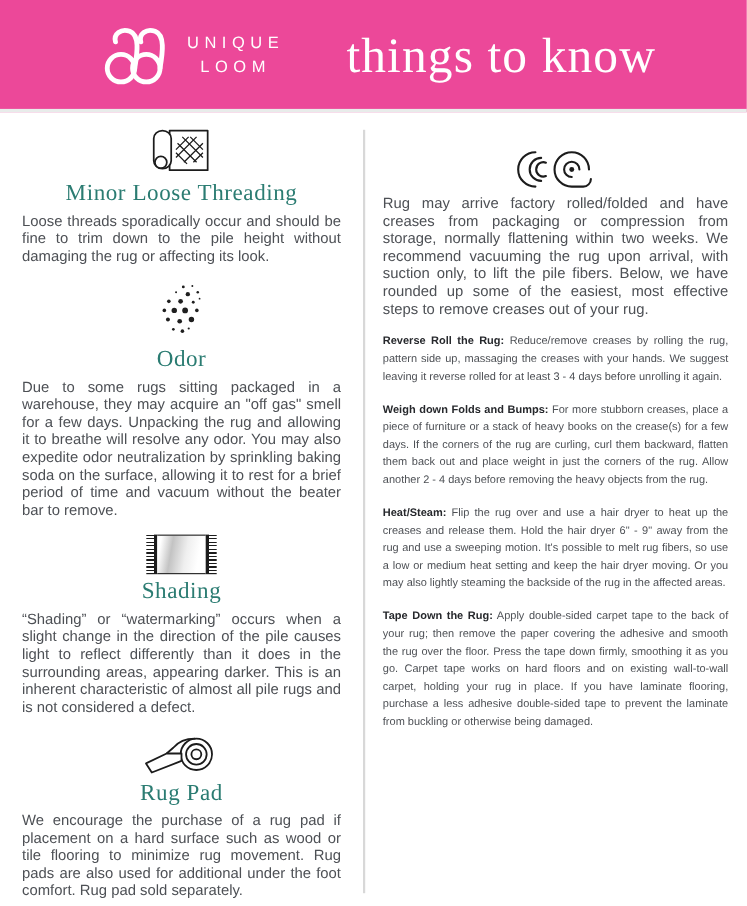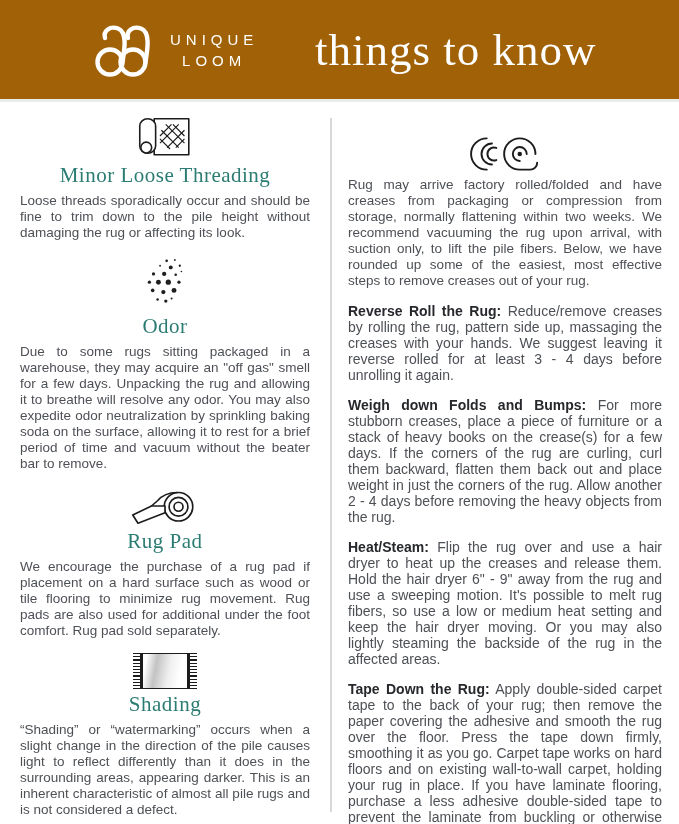--- a/index.html
+++ b/index.html
@@ -1,40 +1,40 @@
 <!DOCTYPE html>
 <html><head>
 <meta charset="utf-8">
 <style>
   html,body{margin:0;padding:0;background:#fff;}
   .page{position:relative;width:679px;height:824px;background:#ffffff;overflow:hidden;
         font-family:"Liberation Sans",sans-serif;}
 
   
-  .header{height:102px;background:#a16207;display:flex;align-items:center;
+  .header{height:102px;background:#ec4899;display:flex;align-items:center;
           border-bottom:3px solid #e8ecea;box-sizing:border-box;}
   .logo-wrap{margin-left:90px;display:flex;align-items:center;gap:10px;}
   .logo-mark{display:block;}
   .logo-text{color:#ffffff;font-size:15px;letter-spacing:5px;line-height:1.4;
              text-align:center;font-weight:400;}
   .header-title{flex:1;text-align:center;color:#ffffff;
                 font-family:"Liberation Serif",serif;font-size:45px;
                 letter-spacing:1px;padding-right:26px;font-weight:500;}
 
   
   .col-left{position:absolute;left:20px;top:112px;width:290px;}
   .col-right{position:absolute;left:348px;top:108px;width:314px;}
   .divider{position:absolute;left:330px;top:118px;width:2px;height:694px;background:#D8D8D8;}
 
   .section{margin-bottom:14px;}
   .icon-box{display:flex;justify-content:center;align-items:flex-end;margin-bottom:3px;}
   .sec-title{font-family:"Liberation Serif",serif;color:#2B7C72;font-size:21px;
              font-weight:500;letter-spacing:.5px;text-align:center;margin:2px 0 5px;}
   .body-text{font-size:13.5px;line-height:16px;color:#4D5055;text-align:justify;margin:0;}
-  .tip{font-size:14px;line-height:16px;color:#4D5055;text-align:justify;margin:14px 0 0;}
+  .tip{font-size:10px;line-height:16px;color:#4D5055;text-align:justify;margin:14px 0 0;}
   .tip-label{font-weight:bold;color:#26282C;}
 
   
   .shade-rug{width:64px;height:36px;display:flex;align-items:stretch;}
   .shade-fringe{width:7px;background:repeating-linear-gradient(to bottom,#1c1c1c 0 1.2px,transparent 1.2px 3.2px);}
   .shade-bar{width:3px;background:#1c1c1c;}
   .shade-field{flex:1;border-top:1.5px solid #1c1c1c;border-bottom:1.5px solid #1c1c1c;
                background:linear-gradient(100deg,#ffffff 8%,#c3c3c3 30%,#efefef 58%,#ffffff 82%);}
 
   svg .ln{stroke:#1c1c1c;stroke-width:2.2;fill:none;stroke-linecap:round;stroke-linejoin:round;}
@@ -107,44 +107,44 @@
               <circle cx="36" cy="50" r="1.2"></circle>
           </g>
         </svg>
       </div>
       <h2 class="sec-title">Odor</h2>
       <p class="body-text">Due to some rugs sitting packaged in a warehouse, they may acquire an "off gas" smell for a few days. Unpacking the rug and allowing it to breathe will resolve any odor. You may also expedite odor neutralization by sprinkling baking soda on the surface, allowing it to rest for a brief period of time and vacuum without the beater bar to remove.</p>
     </div>
 
     <div class="section">
       <div class="icon-box">
+        <div class="shade-rug">
+          <div class="shade-fringe"></div>
+            <div class="shade-bar"></div>
+          <div class="shade-field"></div>
+          <div class="shade-bar"></div>
+            <div class="shade-fringe"></div>
+        </div>
+      </div>
+      <h2 class="sec-title">Shading</h2>
+      <p class="body-text">“Shading” or “watermarking” occurs when a slight change in the direction of the pile causes light to reflect differently than it does in the surrounding areas, appearing darker. This is an inherent characteristic of almost all pile rugs and is not considered a defect.</p>
+    </div>
+
+    <div class="section">
+      <div class="icon-box">
         <svg width="72" height="40" viewBox="0 0 96 52">
           <circle class="ln fw" cx="66" cy="27" r="19"></circle>
           <circle class="ln" cx="66" cy="27" r="12.5"></circle>
           <circle class="ln" cx="66" cy="27" r="6"></circle>
           <path class="ln" d="M64,8 C52,8 44,12 38,19 L30,26"></path>
           <path class="ln fw" d="M5,38 L30,26 L48,26 L48,35 L12,49 Z"></path>
         </svg>
       </div>
       <h2 class="sec-title">Rug Pad</h2>
       <p class="body-text">We encourage the purchase of a rug pad if placement on a hard surface such as wood or tile flooring to minimize rug movement. Rug pads are also used for additional under the foot comfort. Rug pad sold separately.</p>
-    </div>
-
-    <div class="section">
-      <div class="icon-box">
-        <div class="shade-rug">
-          <div class="shade-fringe"></div>
-            <div class="shade-bar"></div>
-          <div class="shade-field"></div>
-          <div class="shade-bar"></div>
-            <div class="shade-fringe"></div>
-        </div>
-      </div>
-      <h2 class="sec-title">Shading</h2>
-      <p class="body-text">“Shading” or “watermarking” occurs when a slight change in the direction of the pile causes light to reflect differently than it does in the surrounding areas, appearing darker. This is an inherent characteristic of almost all pile rugs and is not considered a defect.</p>
     </div>
 
   </div>
 
   <div class="col-right">
 
     <div class="section">
       <div class="icon-box" style="margin-top:26px;">
         <svg width="96" height="40" viewBox="0 0 110 46">
           <path class="ln" d="M34,5 a18,18 0 1 0 0,36"></path>

